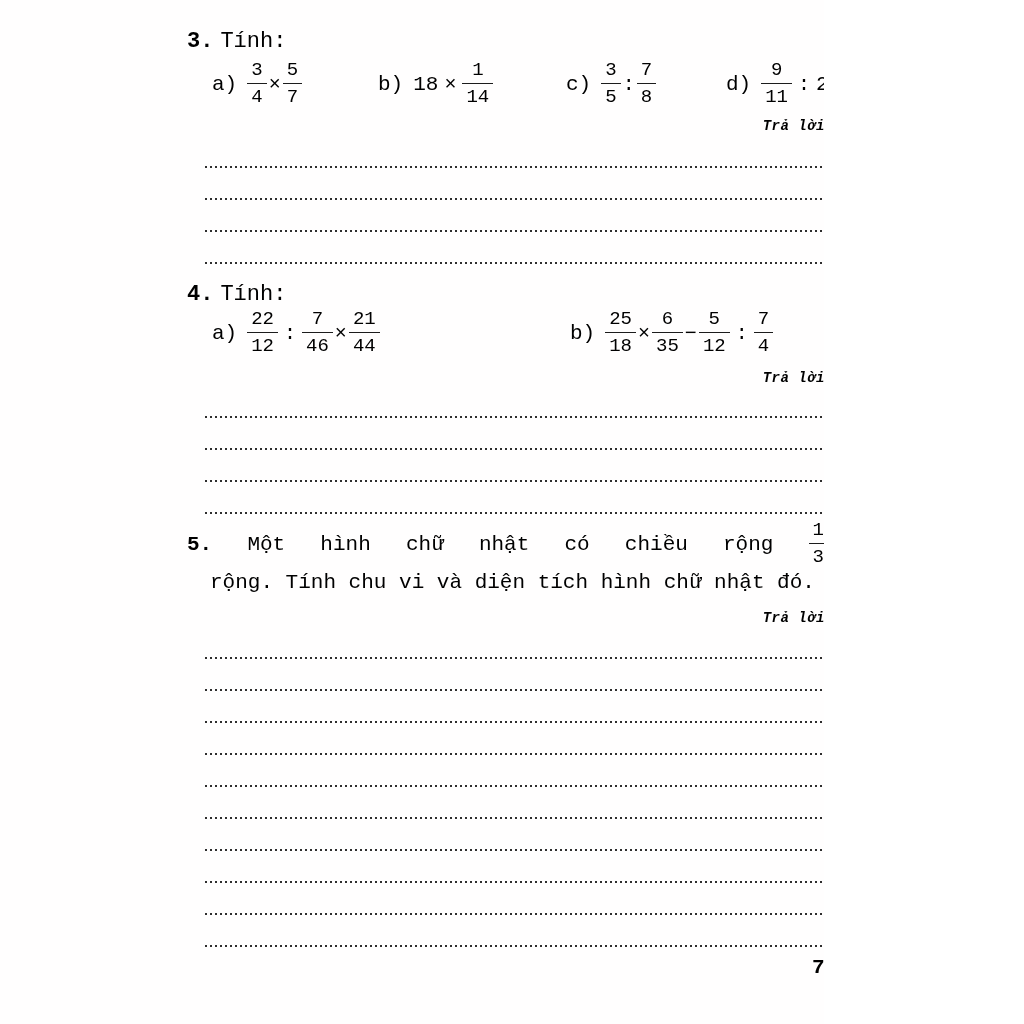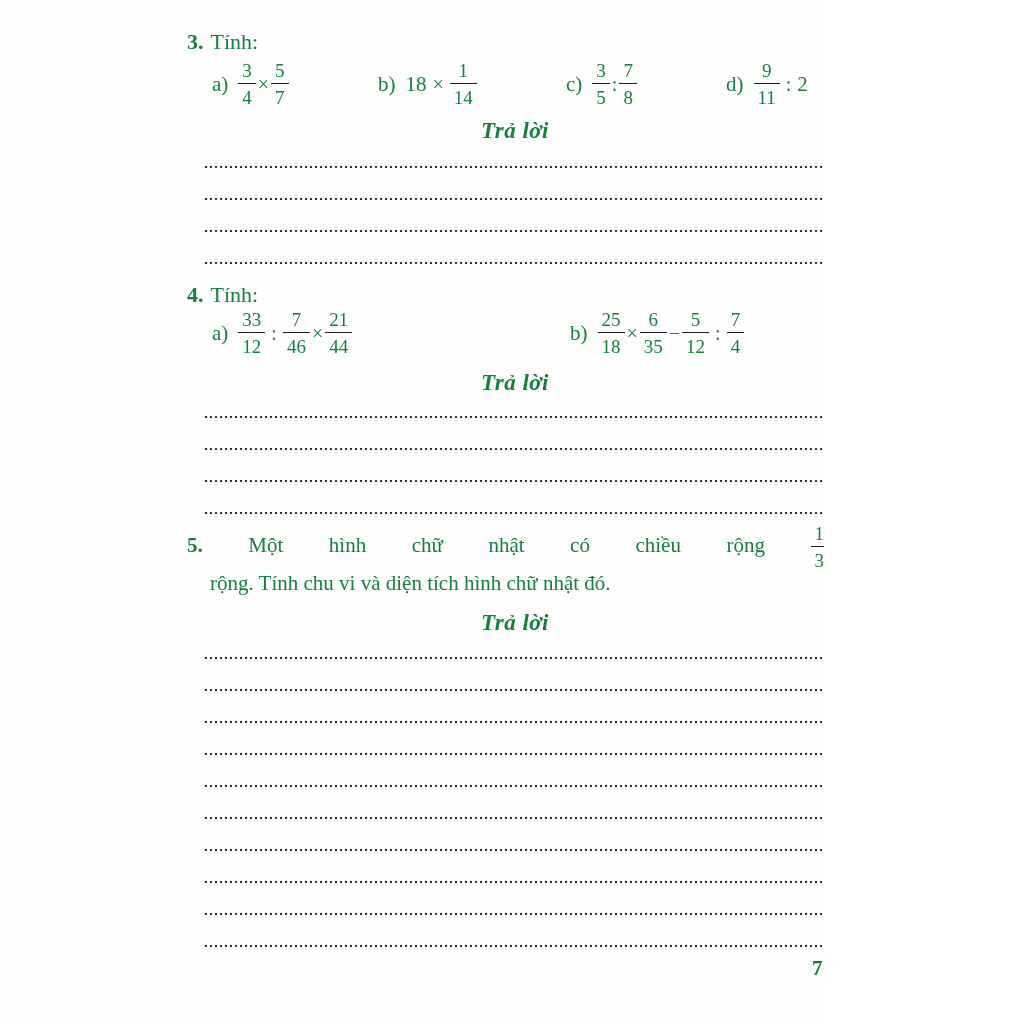--- a/index.html
+++ b/index.html
@@ -5,22 +5,22 @@
   html, body {
     margin: 0;
     padding: 0;
     background: #ffffff;
   }
   .page {
     position: relative;
     width: 824px;
     height: 1024px;
     background: #fffefe;
-    font-family: Liberation Serif, serif;
-    color: #15803d;
+    font-family: Liberation Mono, monospace;
+    color: #000000;
     overflow: hidden;
   }
   .abs { position: absolute; }
 
   
   .prob-header {
     font-size: 22px;
     line-height: 24px;
     white-space: nowrap;
   }
@@ -64,22 +64,22 @@
     vertical-align: middle;
     font-size: 20px;
     margin: 0 6px;
   }
   .op.tight { margin: 0 2px; }
 
   
   .answer-heading {
     left: 205px;
     width: 620px;
-    text-align: center;
-    font-size: 23px;
+    text-align: right;
+    font-size: 14px;
     font-weight: bold;
     font-style: italic;
     letter-spacing: 0.5px;
   }
 
   
   .answer-lines { left: 205px; width: 620px; }
   .answer-row { position: relative; height: 32px; }
   .answer-row::after {
     content: "";
@@ -179,21 +179,21 @@
     </div>
 
   <div class="abs prob-header" style="left:187px; top:283px;">
     <span class="prob-num">4.</span><span>Tính:</span>
   </div>
 
   <div class="abs expr-row" style="top:305px; height:56px;">
     <div class="expr-part" style="left:212px;">
       <span class="part-label">a)</span>
       <span class="frac">
-          <span class="num">33</span>
+          <span class="num">22</span>
           <span class="den">12</span>
         </span>
       <span class="op">:</span>
       <span class="frac">
           <span class="num">7</span>
           <span class="den">46</span>
         </span>
       <span class="op tight">×</span>
       <span class="frac">
           <span class="num">21</span>

